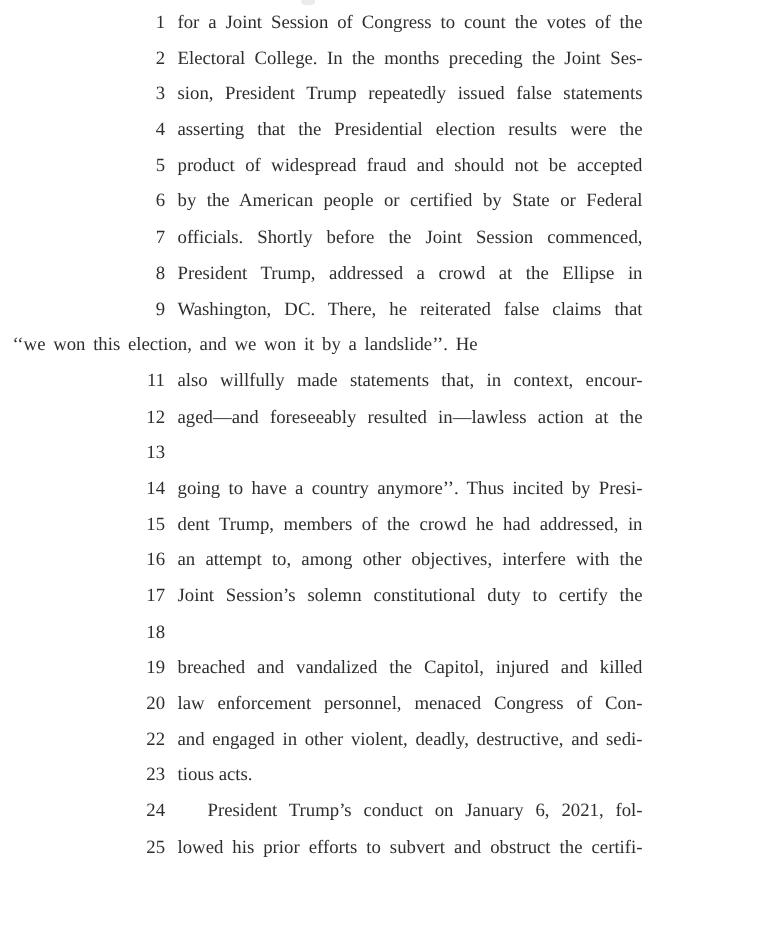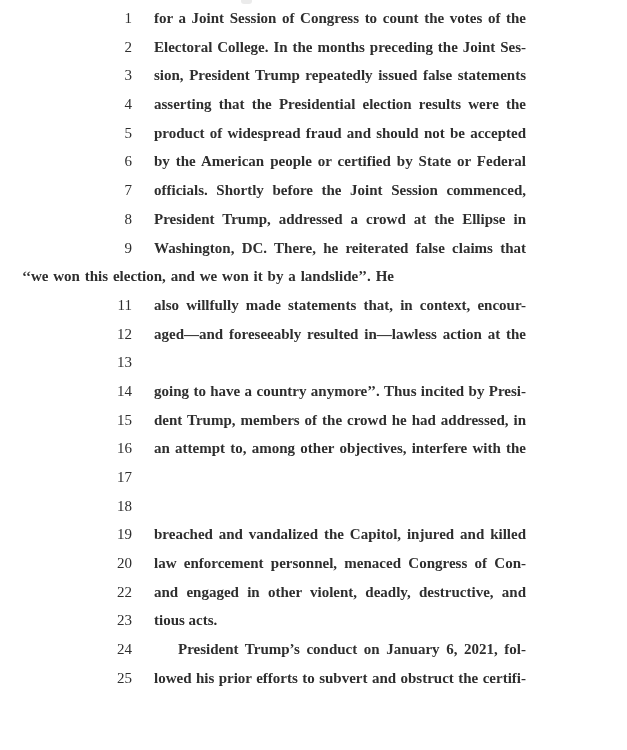--- a/index.html
+++ b/index.html
@@ -34,26 +34,25 @@
     font-size: 15px;
   }
   .num {
     width: 132px;
     flex: none;
     text-align: right;
   }
   .text {
     width: 372px;
     flex: none;
-    margin-left: 22px;
+    margin-left: 10px;
     text-align: justify;
     text-align-last: justify;
     white-space: normal;
     overflow: hidden;
-    font-weight: bold;
   }
   .text.para-end {
     text-align-last: left;
   }
   .text.para-start {
     text-indent: 24px;
   }
 </style>
 </head>
 <body style="background: rgb(255, 255, 255); color: rgb(46, 46, 46);">
@@ -135,20 +134,21 @@
     <span class="text">dent Trump, members of the crowd he had addressed, in</span>
   </div>
 
   <div class="line">
     <span class="num">16</span>
     <span class="text">an attempt to, among other objectives, interfere with the</span>
   </div>
 
   <div class="line">
     <span class="num">17</span>
+    <span class="text">Joint Session’s solemn constitutional duty to certify the</span>
   </div>
 
   <div class="line">
     <span class="num">18</span>
   </div>
 
   <div class="line">
     <span class="num">19</span>
     <span class="text">breached and vandalized the Capitol, injured and killed</span>
   </div>

